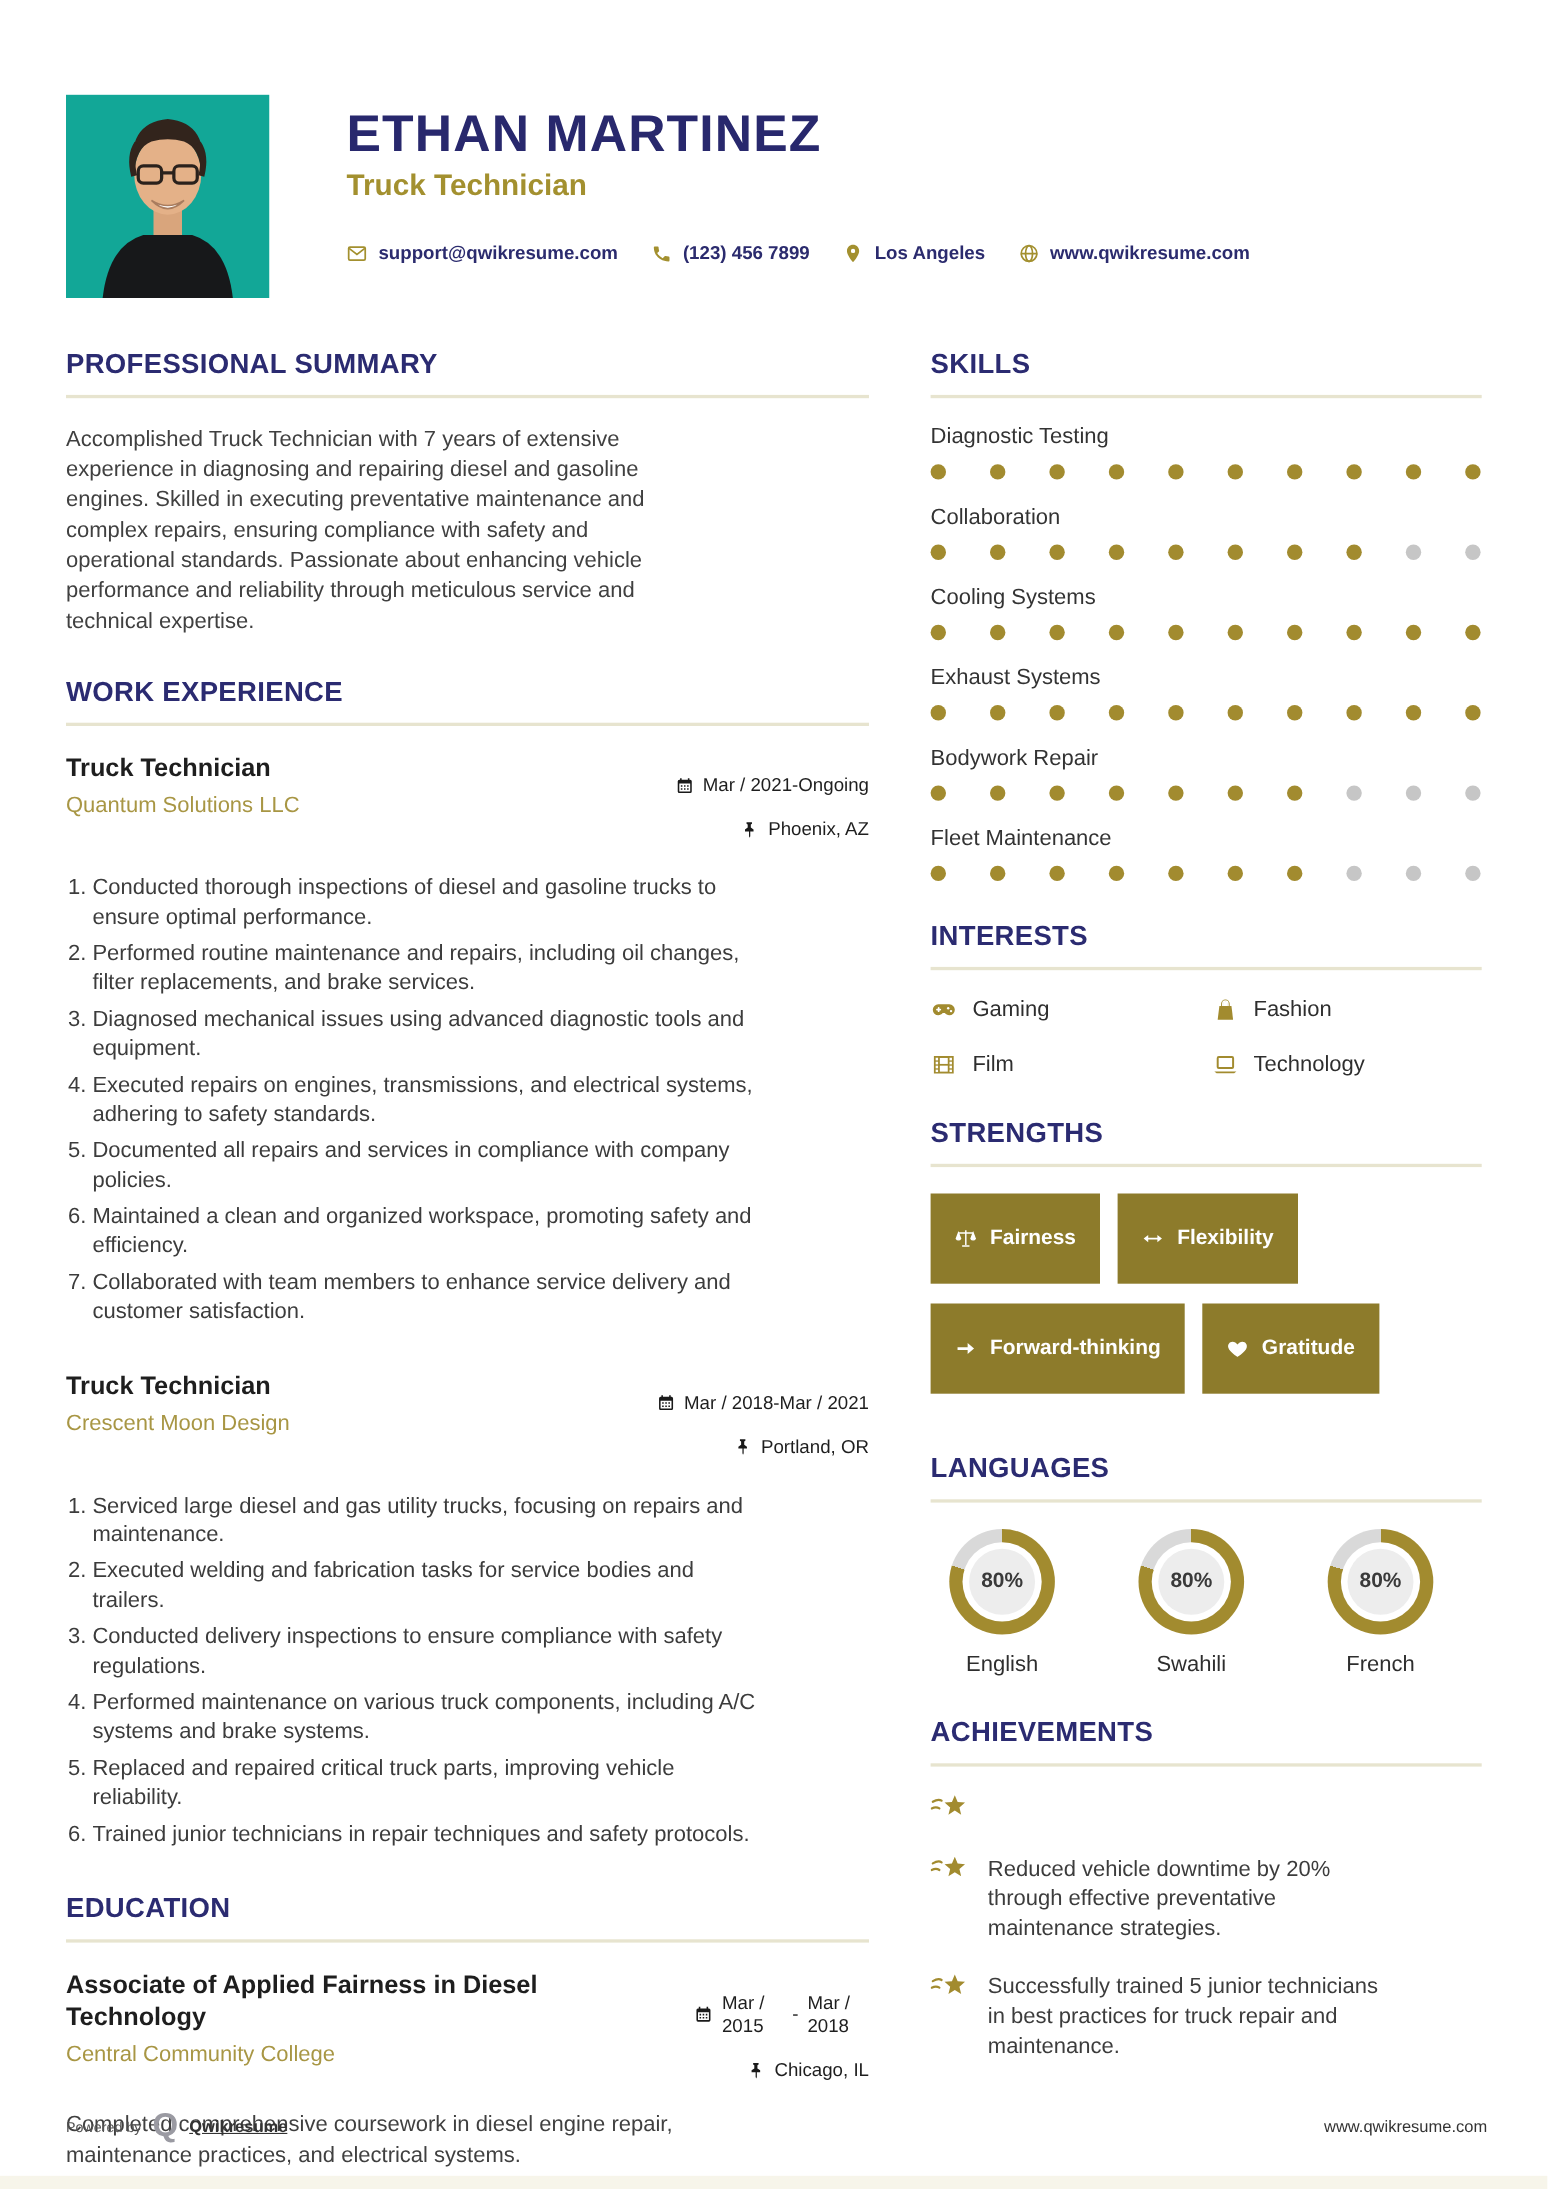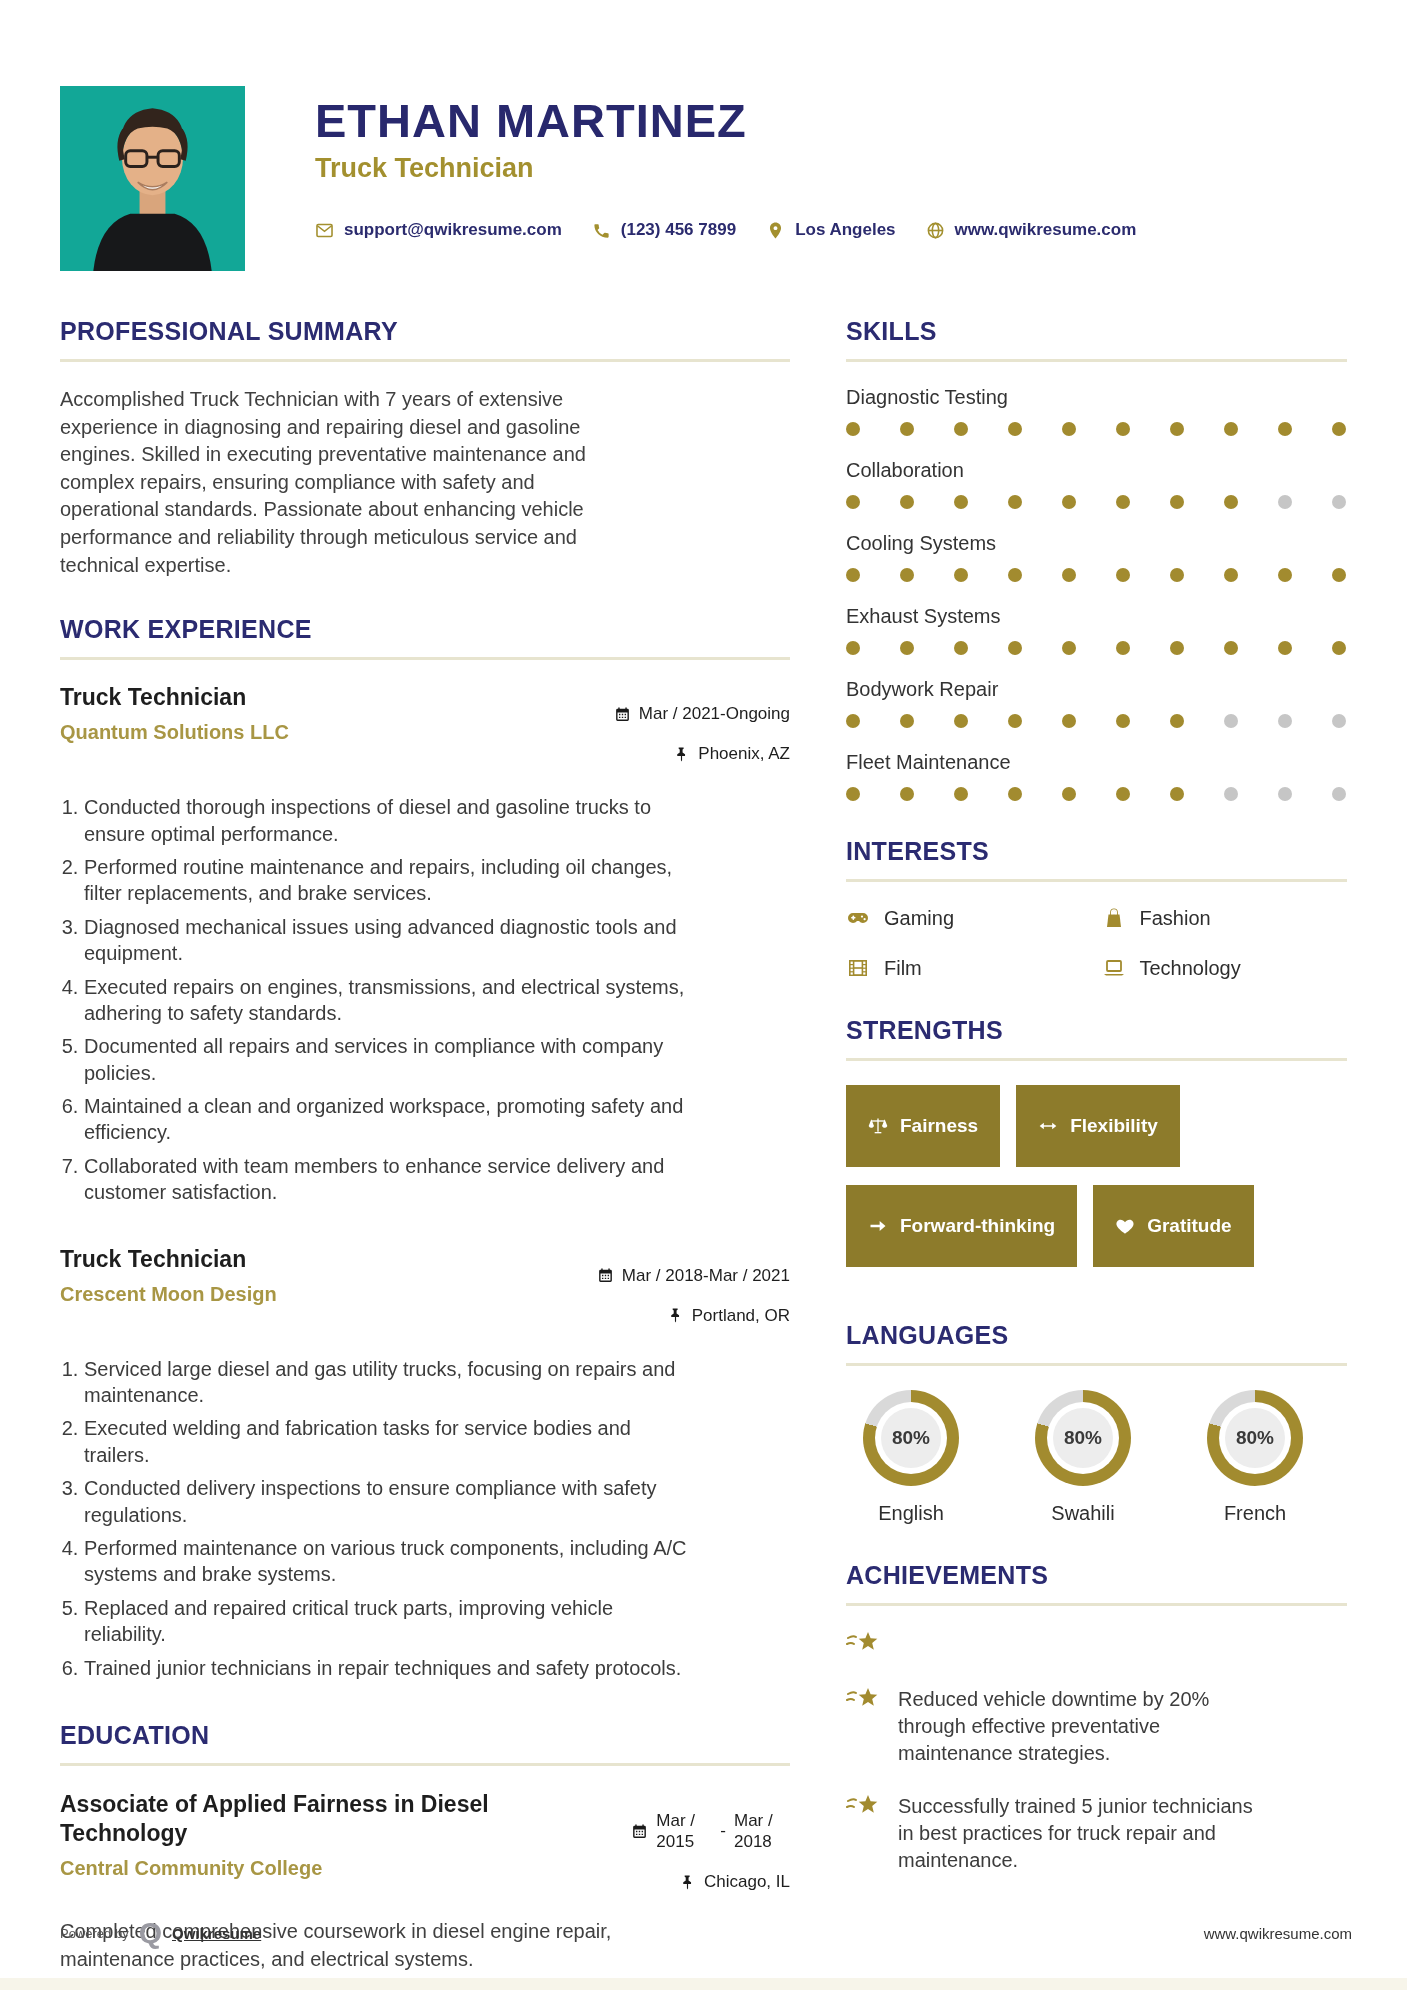--- a/index.html
+++ b/index.html
@@ -28,21 +28,21 @@
   .col-right{flex:1;min-width:0;}
   .section{margin-bottom:36px;}
   .sec-head{font-size:25px;font-weight:800;color:#2b2b71;letter-spacing:0.3px;}
   .sec-rule{height:3px;background:#e7e4cf;margin:13px 0 24px 0;border:none;}
   
   .summary-text{font-size:20px;line-height:1.38;color:#404040;max-width:578px;margin:0;}
   
   .job{margin-bottom:40px;}
   .job-head{display:flex;justify-content:space-between;align-items:flex-start;}
   .job-title{font-size:23px;font-weight:700;color:#1e1e1e;}
-  .company{font-size:20px;font-weight:700;color:#a89644;margin-top:10px;}
+  .company{font-size:20px;font-weight:400;color:#a89644;margin-top:10px;}
   .job-meta{text-align:right;font-size:17px;color:#1e1e1e;flex:0 0 auto;}
   .meta-line{display:flex;justify-content:flex-end;align-items:center;gap:8px;margin-bottom:10px;color:#1e1e1e;margin-top:20px;}
   .meta-line .micon{color:#1a1a1a;display:inline-flex;}
   .micon svg{width:17px;height:17px;display:block;}
   .date-wrap{display:inline-block;width:56px;line-height:1.25;text-align:left;vertical-align:middle;}
   .bullets{margin:20px 0 0 0;padding-left:24px;max-width:615px;font-size:20px;line-height:1.32;color:#3c3c3c;}
   .bullets li{margin-bottom:7px;}
   
   .degree{font-size:23px;font-weight:700;color:#1e1e1e;max-width:460px;line-height:1.25;}
   .edu-desc{font-size:20px;line-height:1.38;color:#404040;margin:16px 0 0 0;max-width:620px;}

